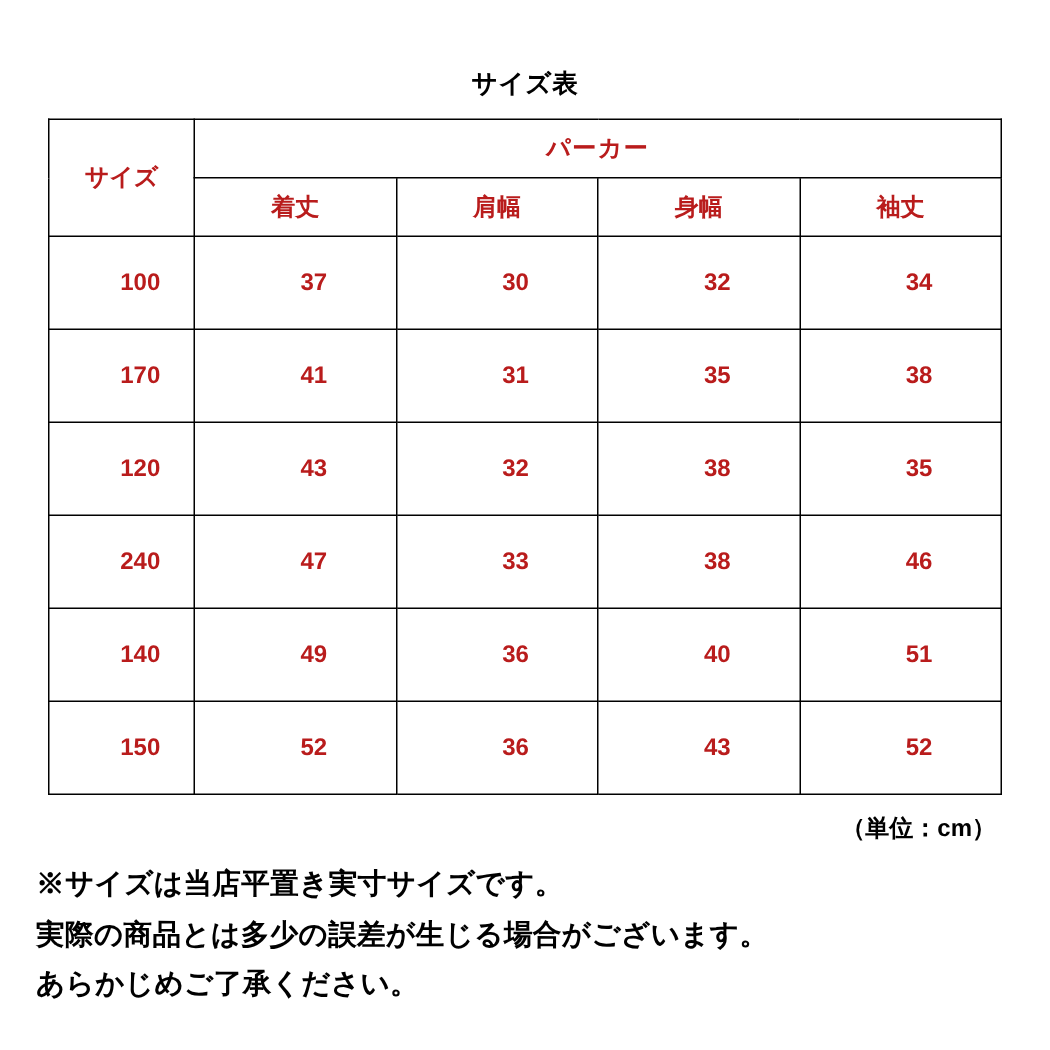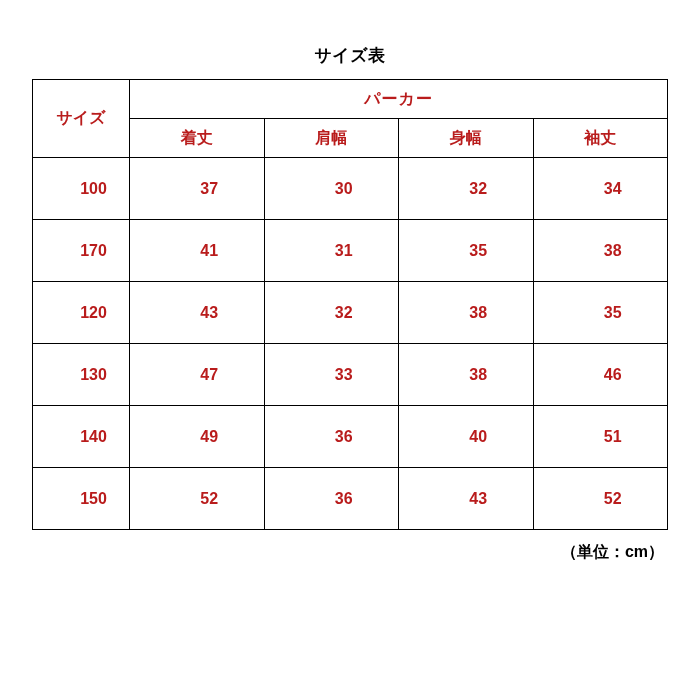--- a/index.html
+++ b/index.html
@@ -119,21 +119,21 @@
           <td class="cell">38</td>
         </tr>
         <tr>
           <td class="cell size-cell">120</td>
           <td class="cell">43</td>
           <td class="cell">32</td>
           <td class="cell">38</td>
           <td class="cell">35</td>
         </tr>
         <tr>
-          <td class="cell size-cell">130</td>
+          <td class="cell size-cell">240</td>
           <td class="cell">47</td>
           <td class="cell">33</td>
           <td class="cell">38</td>
           <td class="cell">46</td>
         </tr>
         <tr>
           <td class="cell size-cell">140</td>
           <td class="cell">49</td>
           <td class="cell">36</td>
           <td class="cell">40</td>
@@ -145,14 +145,19 @@
           <td class="cell">36</td>
           <td class="cell">43</td>
           <td class="cell">52</td>
         </tr>
       </tbody>
     </table>
   </div>
 
   <div class="unit">（単位：cm）</div>
 
+  <div class="notes">
+    <p>※サイズは当店平置き実寸サイズです。</p>
+    <p>実際の商品とは多少の誤差が生じる場合がございます。</p>
+    <p>あらかじめご了承ください。</p>
+  </div>
 
 </div>
 
 </body></html>

